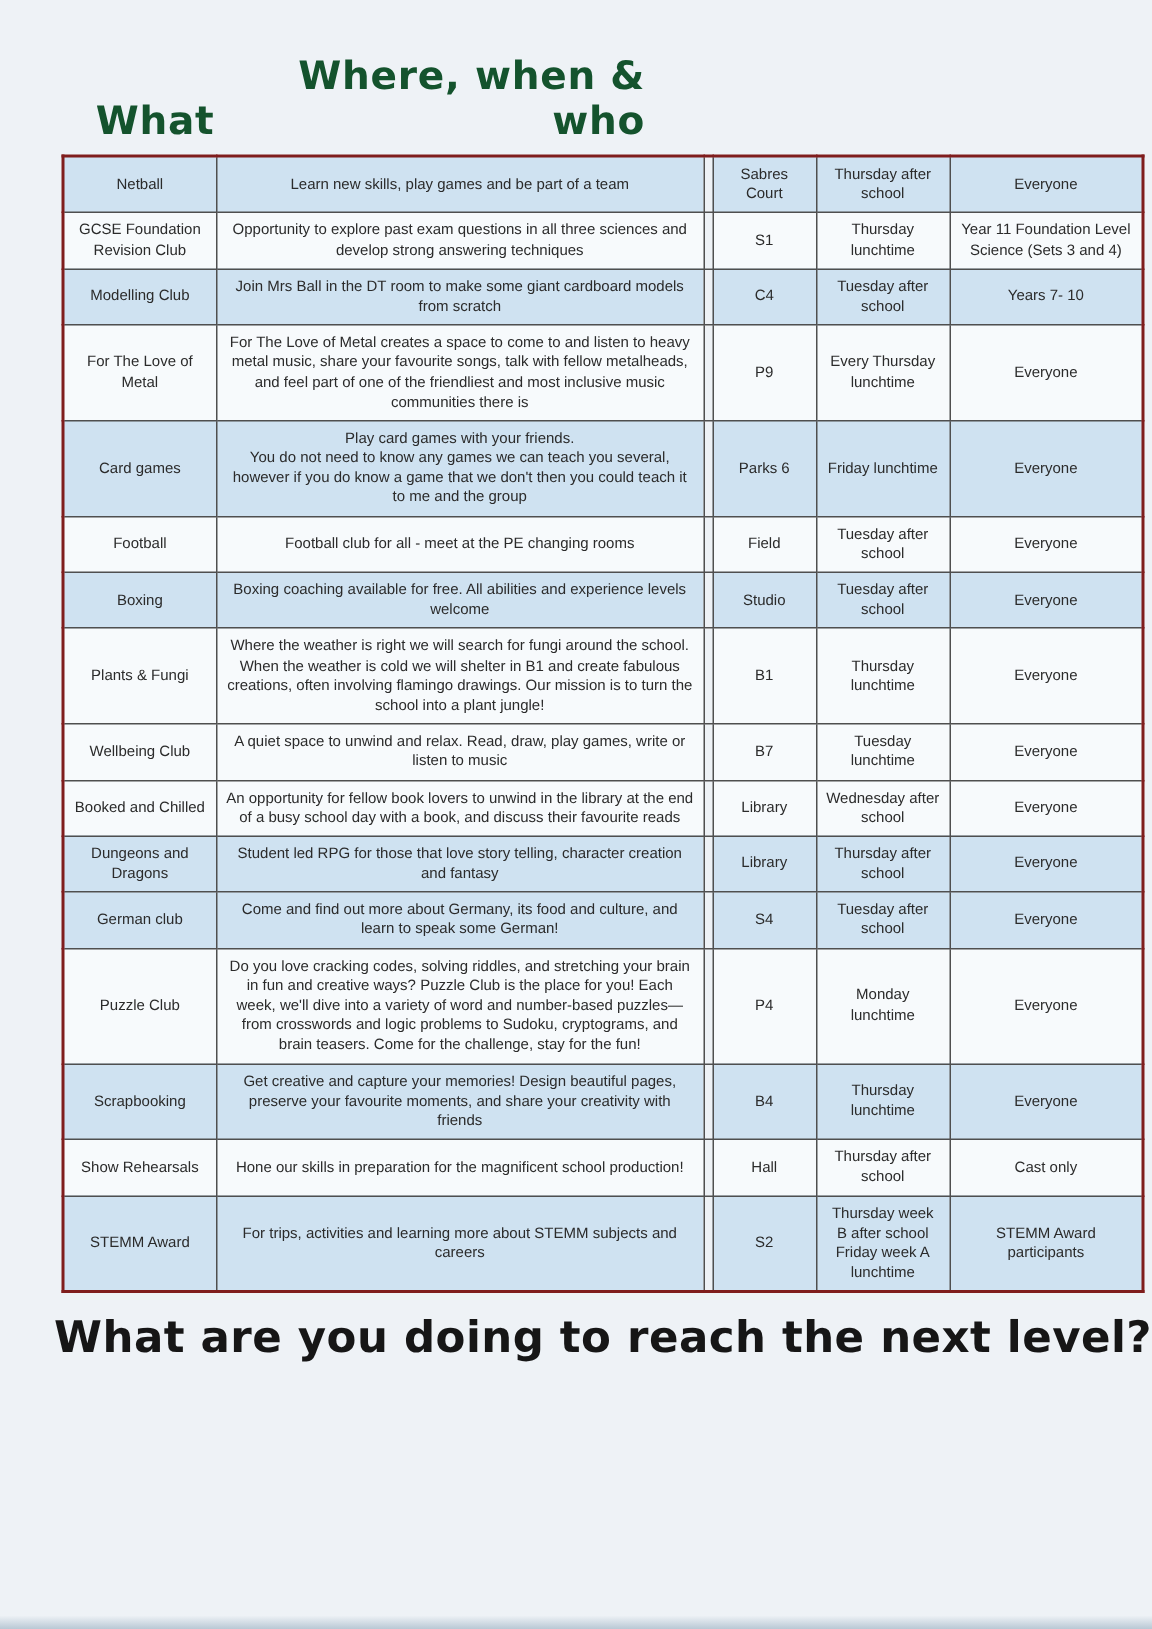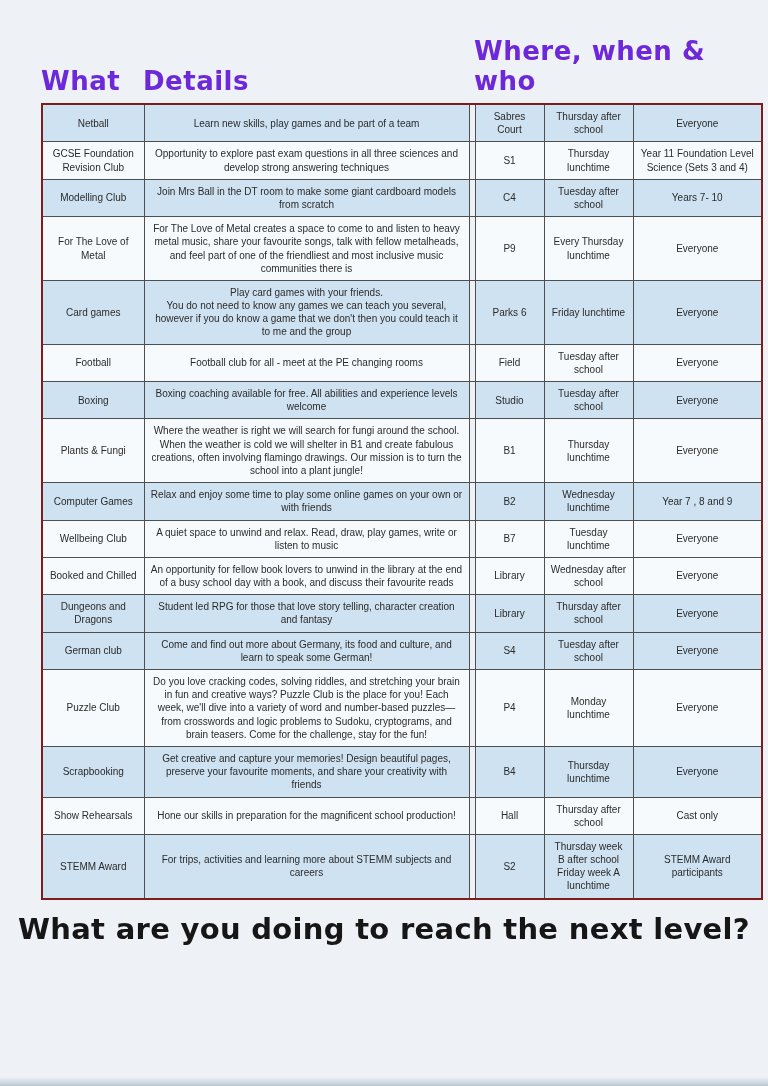--- a/index.html
+++ b/index.html
@@ -24,22 +24,22 @@
     margin-left:41px;
     width:720px;
     align-items:flex-end;
     margin-bottom:7px;
   }
   .hdr{
     font-family:"DejaVu Sans","Liberation Sans",sans-serif;
     font-weight:bold;
     font-size:26px;
     letter-spacing:0.5px;
-    color:#6d28d9;
-    text-align:left;
+    color:#14532d;
+    text-align:right;
   }
   .hdr-what{width:102px;}
   .hdr-details{width:331px;}
   .hdr-where{width:287px;}
   
   table.clubs{
     margin-left:41px;
     width:720px;
     border-collapse:collapse;
     table-layout:fixed;
@@ -62,21 +62,21 @@
     border-bottom:none;
     background:var(--page-bg) !important;
     padding:0;
   }
   tr.shaded td{background:var(--row-blue);}
   tr.plain td{background:var(--row-white);}
   
   .tagline{
     margin-top:12px;
     width:768px;
-    text-align:center;
+    text-align:right;
     font-family:"DejaVu Sans","Liberation Sans",sans-serif;
     font-weight:bold;
     font-size:29px;
     letter-spacing:0.3px;
     color:#161616;
     white-space:nowrap;
   }
   .scan-edge{
     position:absolute;
     left:0;bottom:0;
@@ -84,21 +84,20 @@
     background:linear-gradient(to bottom,rgba(185,200,212,0),#b9c8d4);
   }
 </style>
 </head>
 <body>
 
 <div class="page">
 
   <div class="col-headers">
     <div class="hdr hdr-what">What</div>
-    <div class="hdr hdr-details">Details</div>
     <div class="hdr hdr-where">Where, when &amp; who</div>
   </div>
 
   <table class="clubs">
     <colgroup>
       <col style="width:102px">
       <col style="width:325px">
       <col style="width:6px">
       <col style="width:69px">
       <col style="width:89px">
@@ -163,28 +162,20 @@
           <td class="who">Everyone</td>
         </tr>
         <tr class="plain">
           <td class="name">Plants &amp; Fungi</td>
           <td class="details">Where the weather is right we will search for fungi around the school. When the weather is cold we will shelter in B1 and create fabulous creations, often involving flamingo drawings. Our mission is to turn the school into a plant jungle!</td>
           <td class="spacer"></td>
           <td class="where">B1</td>
           <td class="when">Thursday lunchtime</td>
           <td class="who">Everyone</td>
         </tr>
-        <tr class="shaded">
-          <td class="name">Computer Games</td>
-          <td class="details">Relax and enjoy some time to play some online games on your own or with friends</td>
-          <td class="spacer"></td>
-          <td class="where">B2</td>
-          <td class="when">Wednesday lunchtime</td>
-          <td class="who">Year 7 , 8 and 9</td>
-        </tr>
         <tr class="plain">
           <td class="name">Wellbeing Club</td>
           <td class="details">A quiet space to unwind and relax. Read, draw, play games, write or listen to music</td>
           <td class="spacer"></td>
           <td class="where">B7</td>
           <td class="when">Tuesday lunchtime</td>
           <td class="who">Everyone</td>
         </tr>
         <tr class="plain">
           <td class="name">Booked and Chilled</td>

